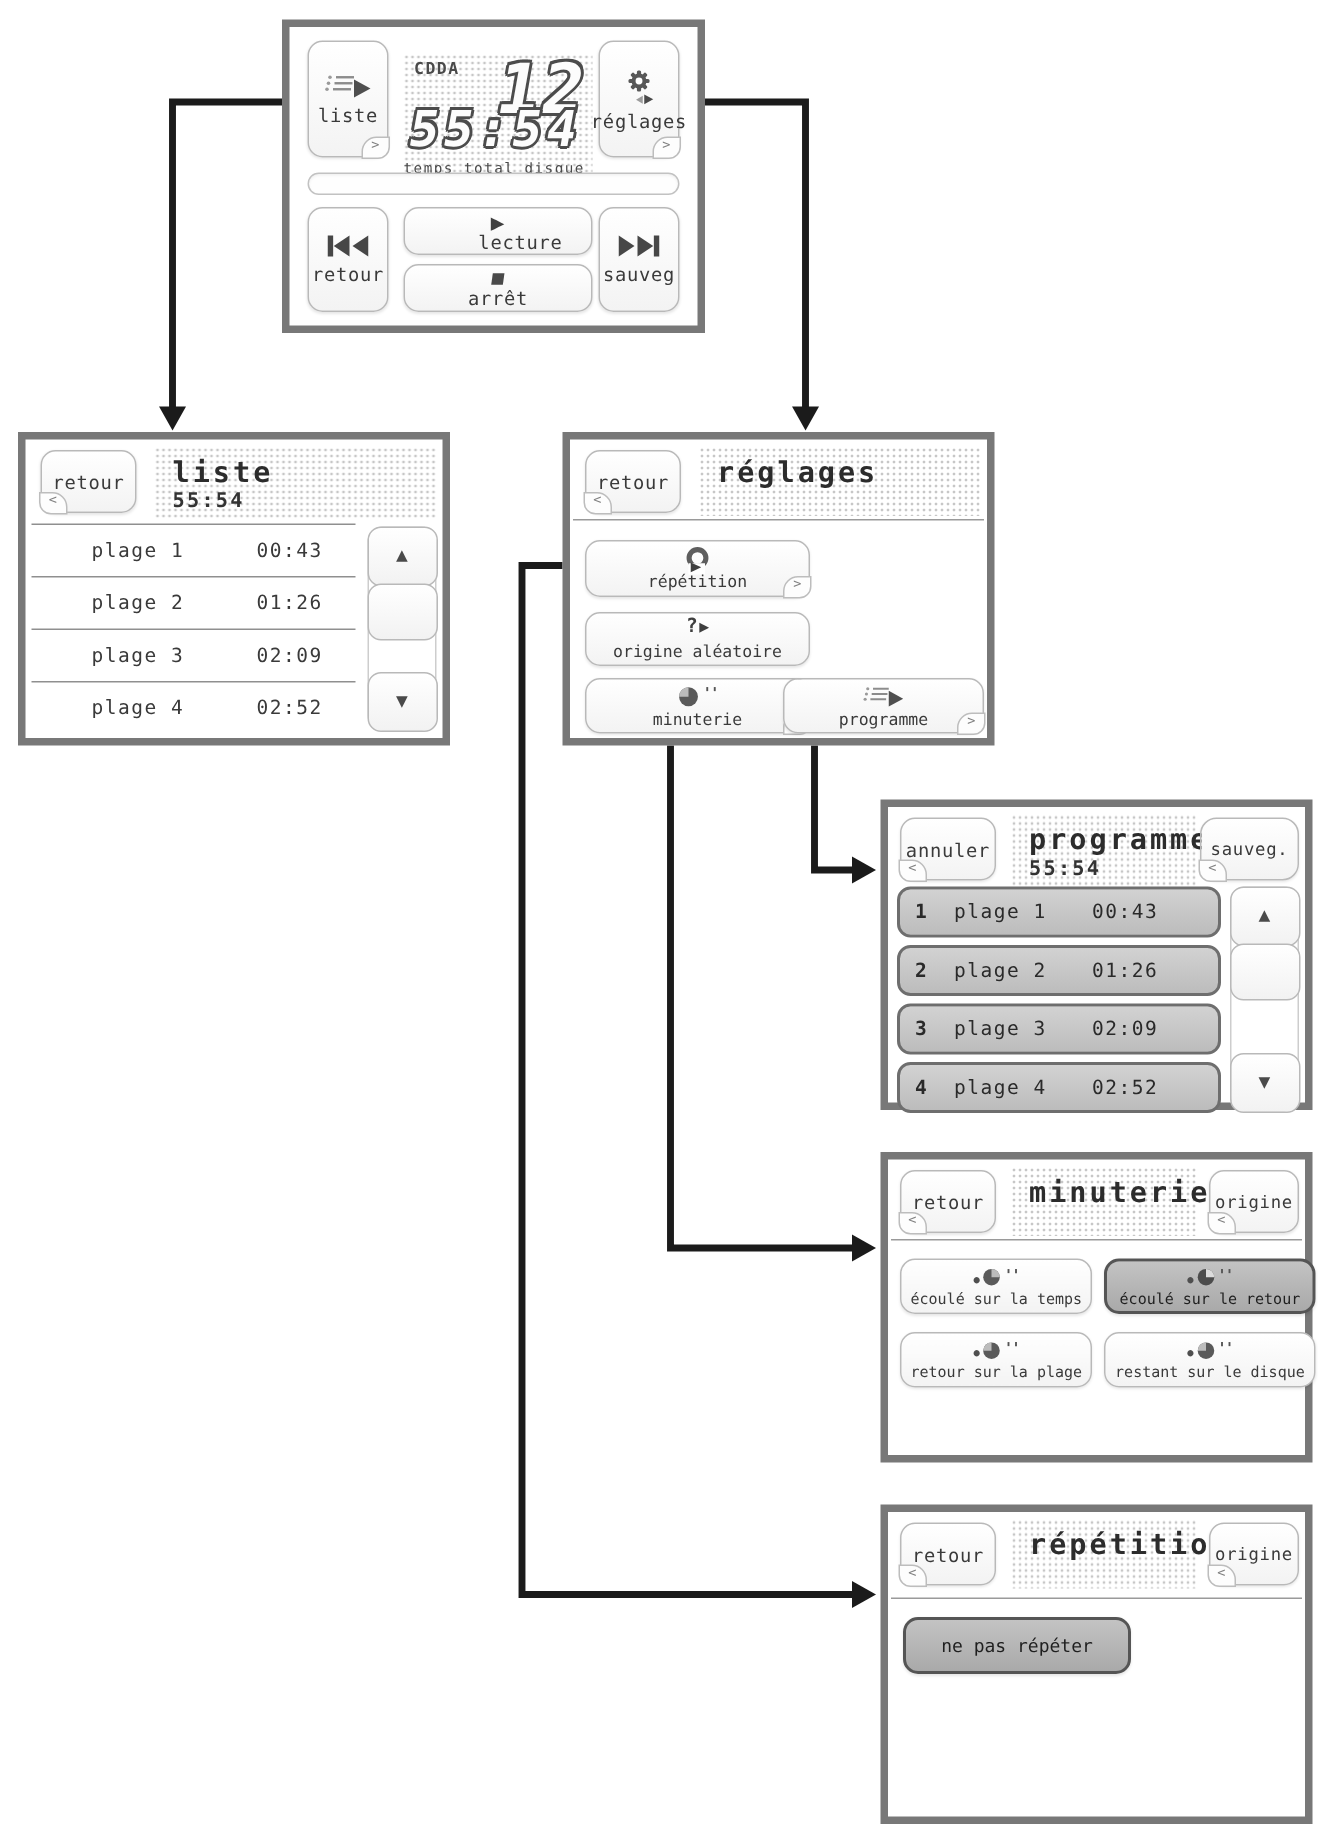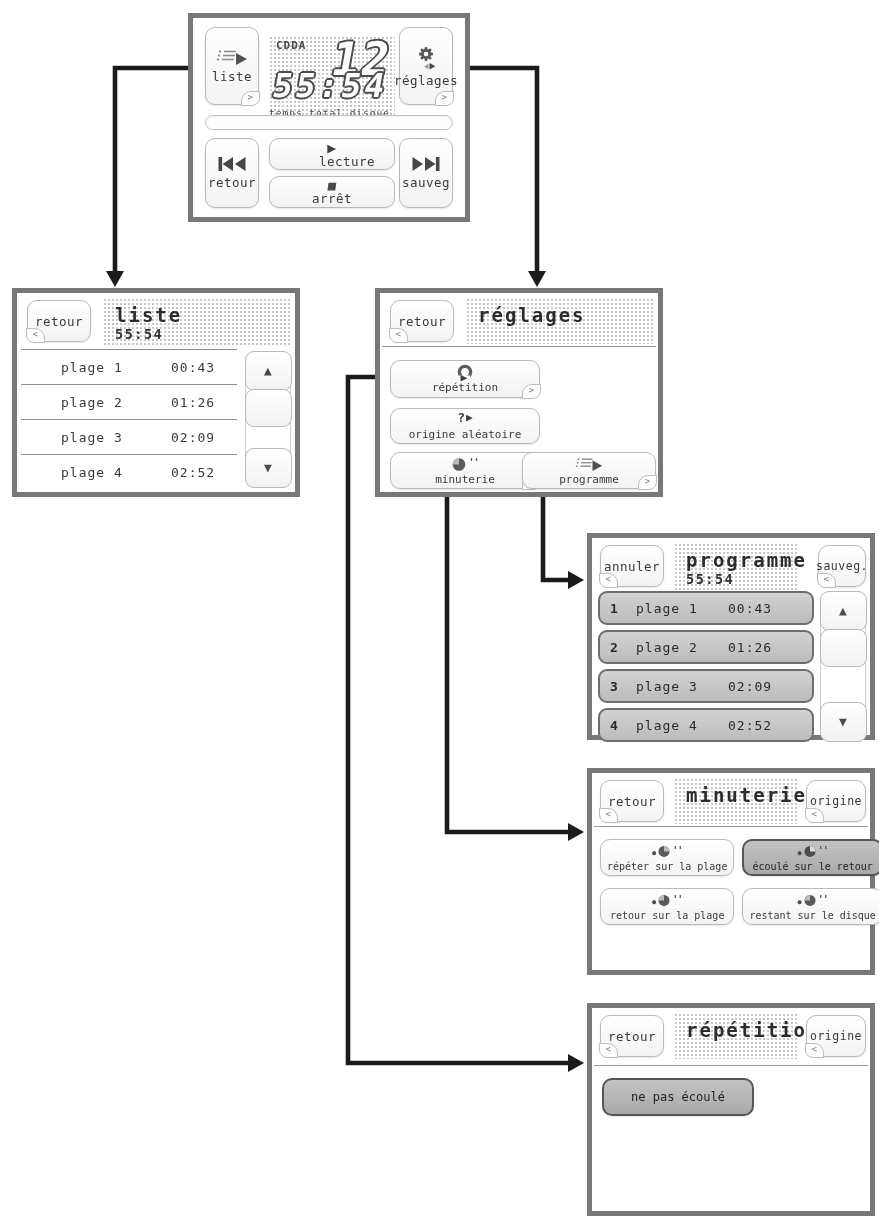--- a/index.html
+++ b/index.html
@@ -290,21 +290,21 @@
   <section class="screen" style="left:587px;top:533px;width:288px;height:207px;">
     <div class="inner">
       <button class="btn" style="position:absolute;left:8px;top:7px;width:64px;height:42px;">
         <span>annuler</span>
         <span class="fold fold-l">&lt;</span>
       </button>
       <div class="titlebox dotted" style="left:82px;top:5px;right:72px;height:48px;">
         <div class="title">programme</div>
         <div class="subtime">55:54</div>
       </div>
-      <button class="btn" style="position:absolute;right:4px;top:7px;width:48px;height:42px;font-size:11.5px;border-radius:11px;">
+      <button class="btn" style="position:absolute;right:4px;top:7px;width:66px;height:42px;font-size:11.5px;border-radius:11px;">
         <span>sauveg.</span>
         <span class="fold fold-l">&lt;</span>
       </button>
 
       <div style="position:absolute;left:6px;top:53px;width:216px;">
         <div class="prow">
           <span class="no">1</span>
           <span class="nm">plage 1</span>
           <span class="tm">00:43</span>
         </div>
@@ -355,21 +355,21 @@
       <div style="position:absolute;left:8px;right:8px;top:66px;display:grid;grid-template-columns:1fr 1fr;column-gap:8px;row-gap:12px;">
         <button class="btn opt" style="height:37px;font-size:10px;">
           <span class="iconrow">
             <span class="dotg">●</span>
             <svg width="14" height="14" viewBox="0 0 16 16">
                 <circle cx="8" cy="8.5" r="6.3" fill="#5a5a5a"></circle>
                 <path d="M8 8.5 L8 2.2 A6.3 6.3 0 0 1 14.3 8.5 Z" fill="#bcbcbc"></path>
               </svg>
             <span class="ticks">''</span>
           </span>
-          <span class="lab">répéter sur la plage</span>
+          <span class="lab">écoulé sur la temps</span>
         </button>
         <button class="btn opt selected" style="height:37px;font-size:10px;">
           <span class="iconrow">
             <span class="dotg">●</span>
             <svg width="14" height="14" viewBox="0 0 16 16">
                 <circle cx="8" cy="8.5" r="6.3" fill="#4c4c4c"></circle>
                 <path d="M8 8.5 L8 2.2 A6.3 6.3 0 0 1 14.3 8.5 Z" fill="#dcdcdc"></path>
               </svg>
             <span class="ticks">''</span>
           </span>
@@ -410,18 +410,18 @@
       <div class="titlebox dotted" style="left:82px;top:5px;right:72px;height:46px;">
         <div class="title">répétition</div>
       </div>
       <button class="btn" style="position:absolute;right:4px;top:7px;width:60px;height:42px;font-size:11.5px;">
         <span>origine</span>
         <span class="fold fold-l">&lt;</span>
       </button>
       <div class="sep" style="left:2px;right:2px;top:57px;"></div>
 
       <button class="btn opt selected" style="position:absolute;left:10px;top:70px;width:152px;height:38px;font-size:12px;">
-        <span class="lab">ne pas écoulé</span>
+        <span class="lab">ne pas répéter</span>
       </button>
     </div>
   </section>
 
 </div>
 
 </body></html>

